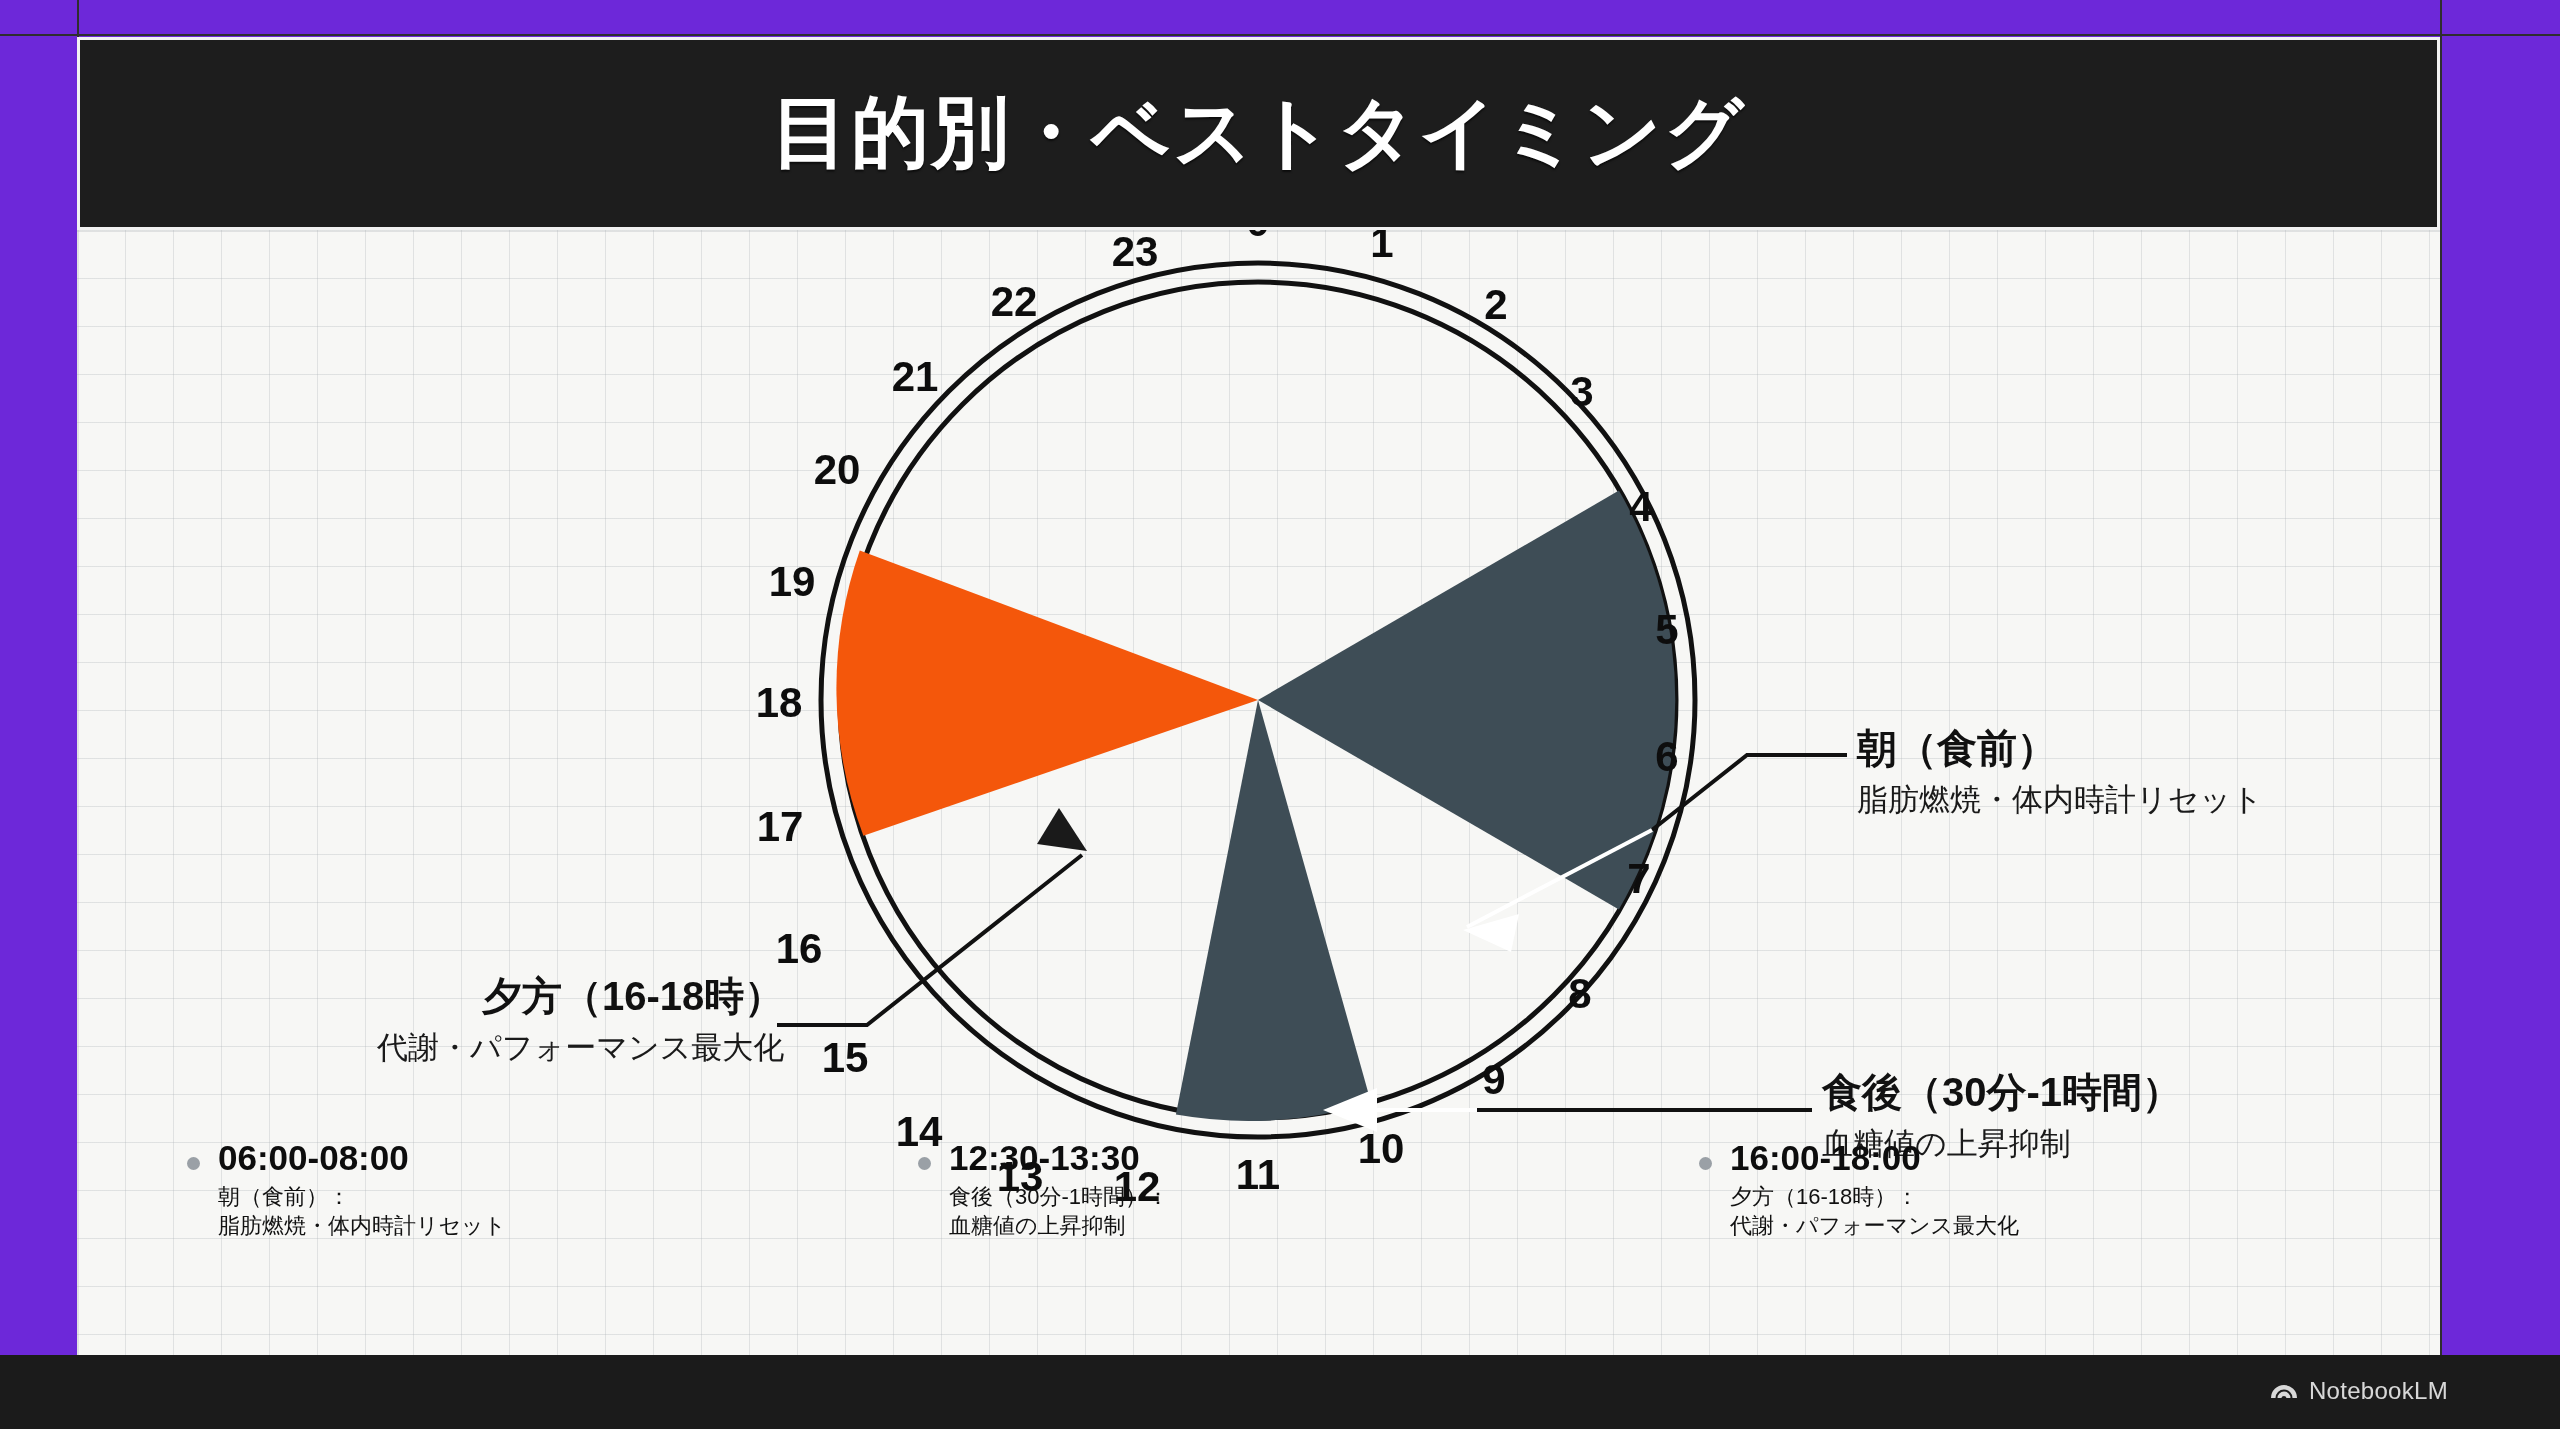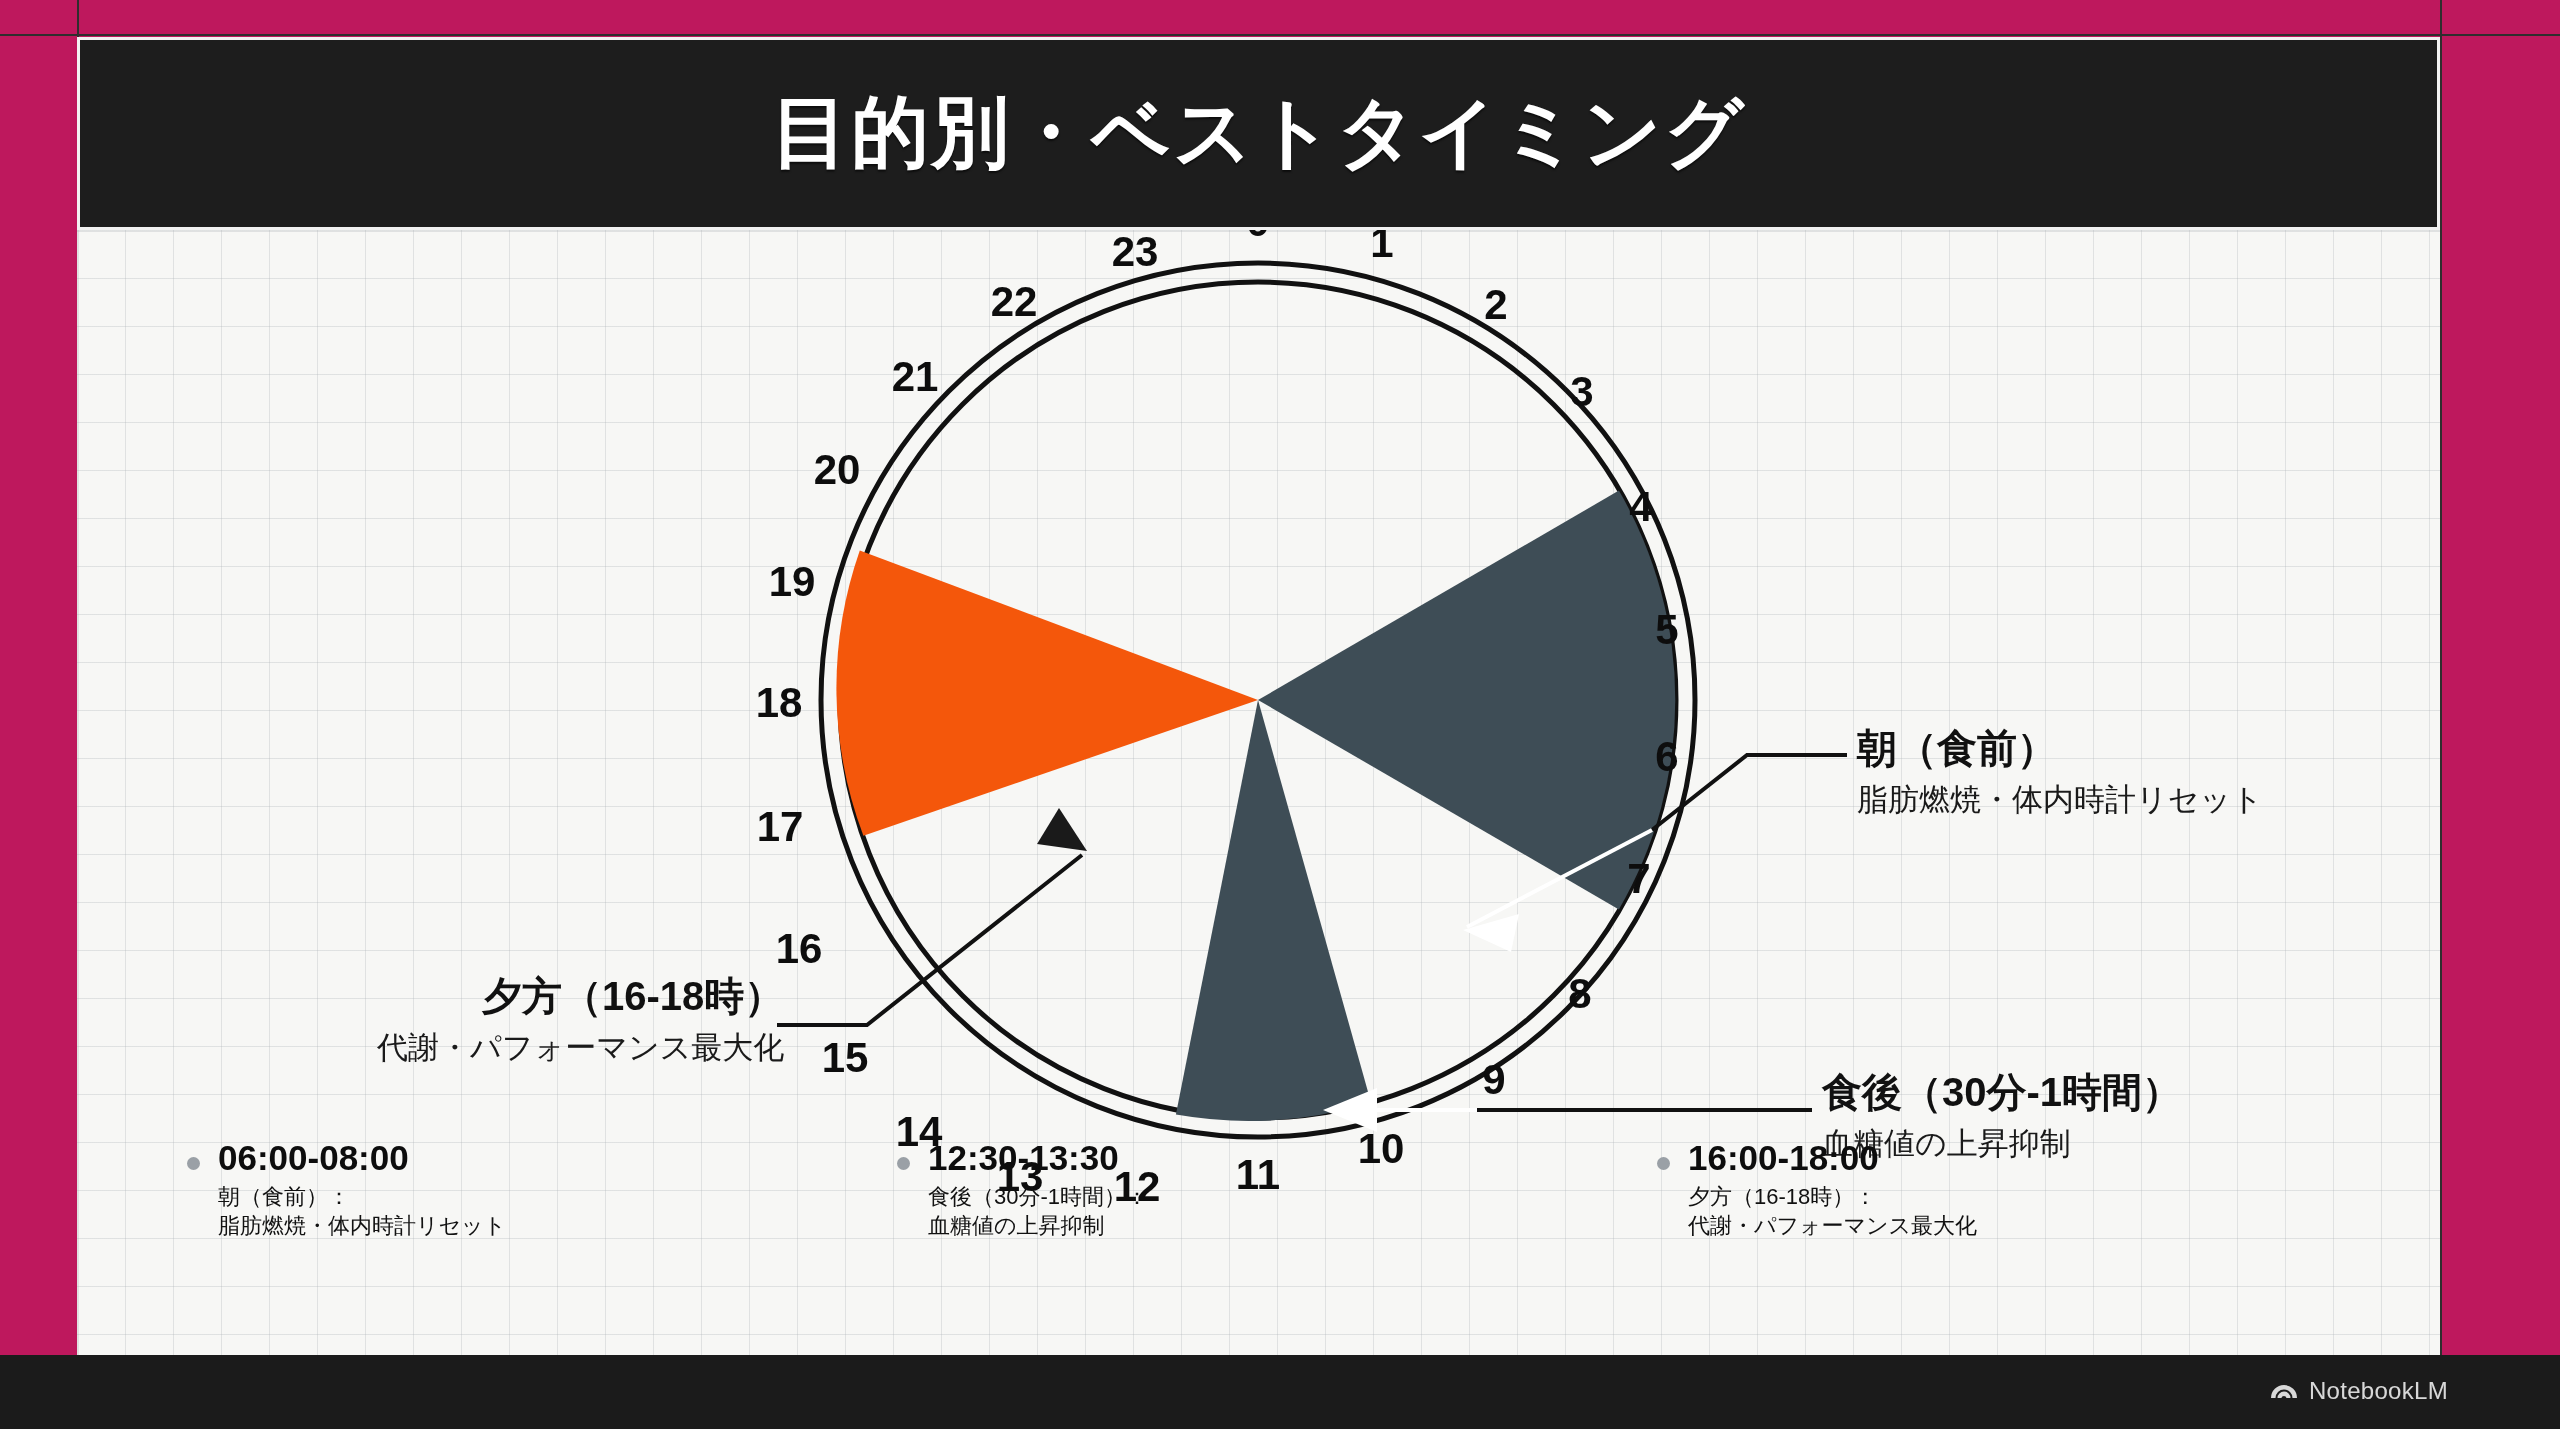--- a/index.html
+++ b/index.html
@@ -6,21 +6,21 @@
   html,body{margin:0;padding:0;}
   body{
     width:2560px;height:1429px;
     background:#1c1c1c;
     font-family:"Liberation Sans","DejaVu Sans",sans-serif;
     overflow:hidden;
     position:relative;
   }
 
   
-  #stage{position:absolute;inset:0;background:#be185d;}
+  #stage{position:absolute;inset:0;background:#6d28d9;}
   .seam{position:absolute;background:#2e2e2e;}
   .seam.v{width:2px;top:0;bottom:0;}
   .seam.h{height:2px;left:0;right:0;}
 
   
   #card{
     position:absolute;
     left:77px;top:37px;
     width:2363px;height:1318px;
   }
@@ -79,20 +79,21 @@
   }
   #anno-morning{left:1780px;top:495px;}
   #anno-postmeal{left:1745px;top:839px;}
   #anno-evening{left:300px;top:743px;text-align:right;}
   #anno-evening .anno-title,#anno-evening .anno-sub{text-align:right;}
 
   
   #legend{
     position:absolute;left:0;top:905px;width:100%;
     display:flex;
+    gap:21px;
   }
   .legend-col{
     display:flex;align-items:flex-start;gap:18px;
   }
   .legend-col.c1{width:820px;padding-left:110px;box-sizing:border-box;}
   .legend-col.c2{width:760px;}
   .legend-col.c3{width:700px;}
   .legend-dot{
     width:13px;height:13px;border-radius:50%;background:#9aa0a6;margin-top:22px;flex:0 0 auto;
   }

